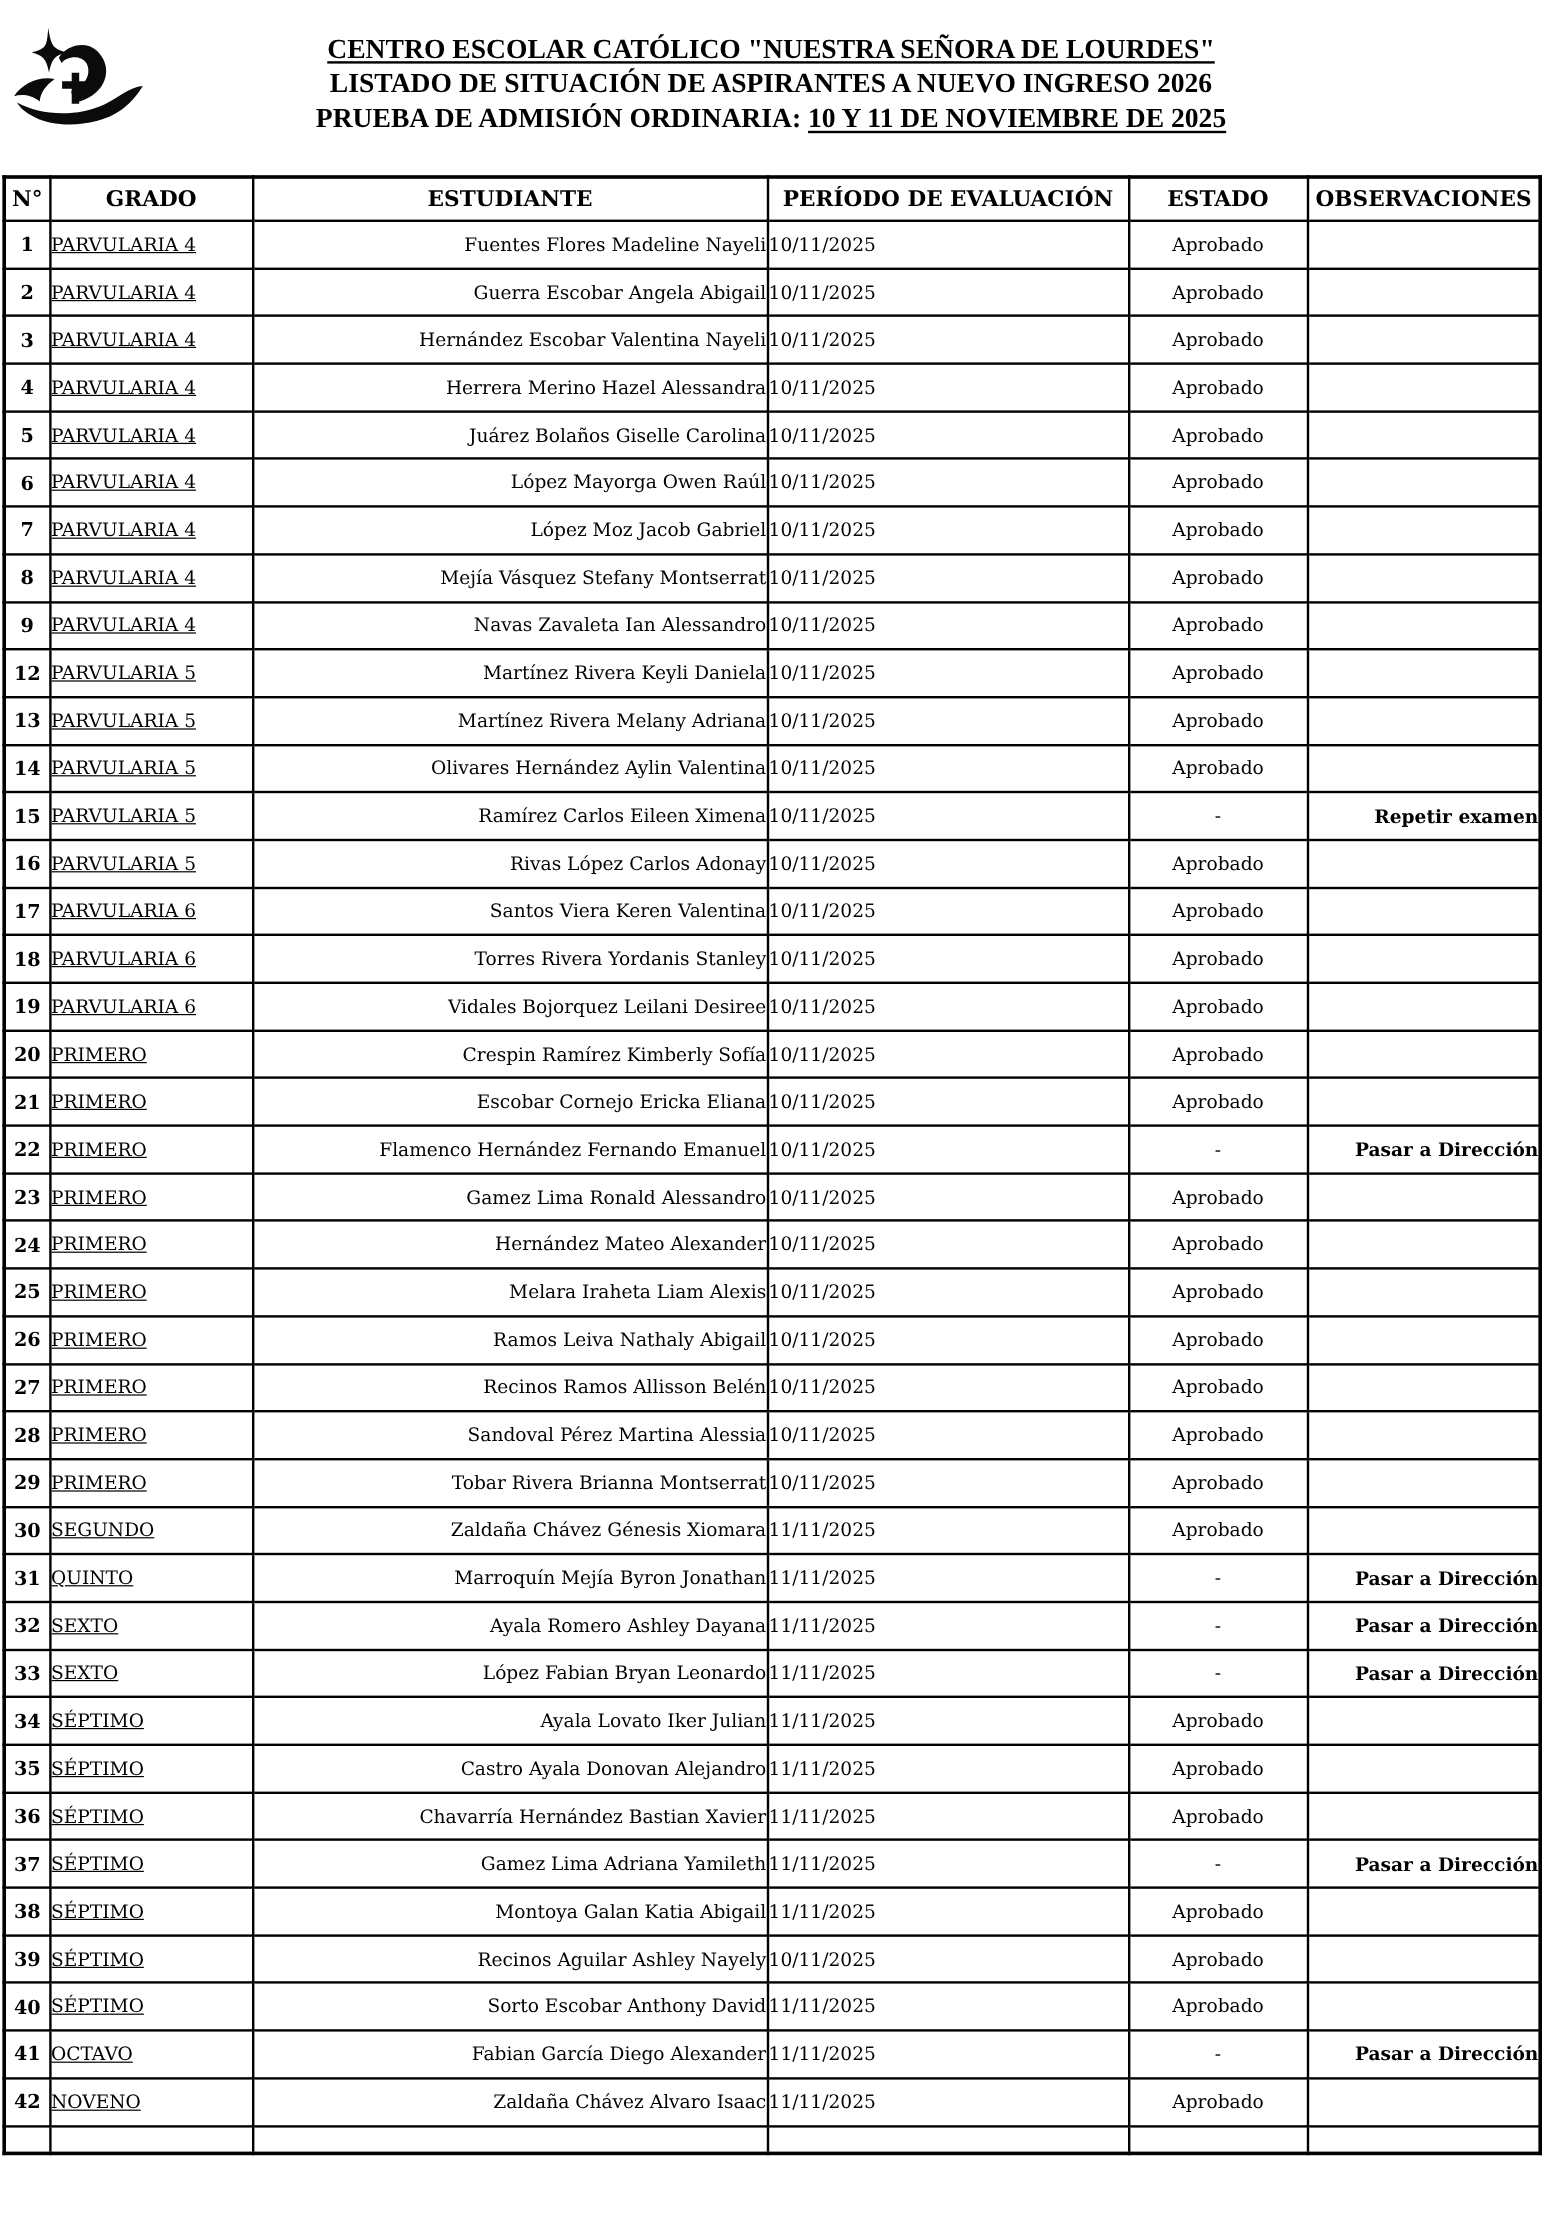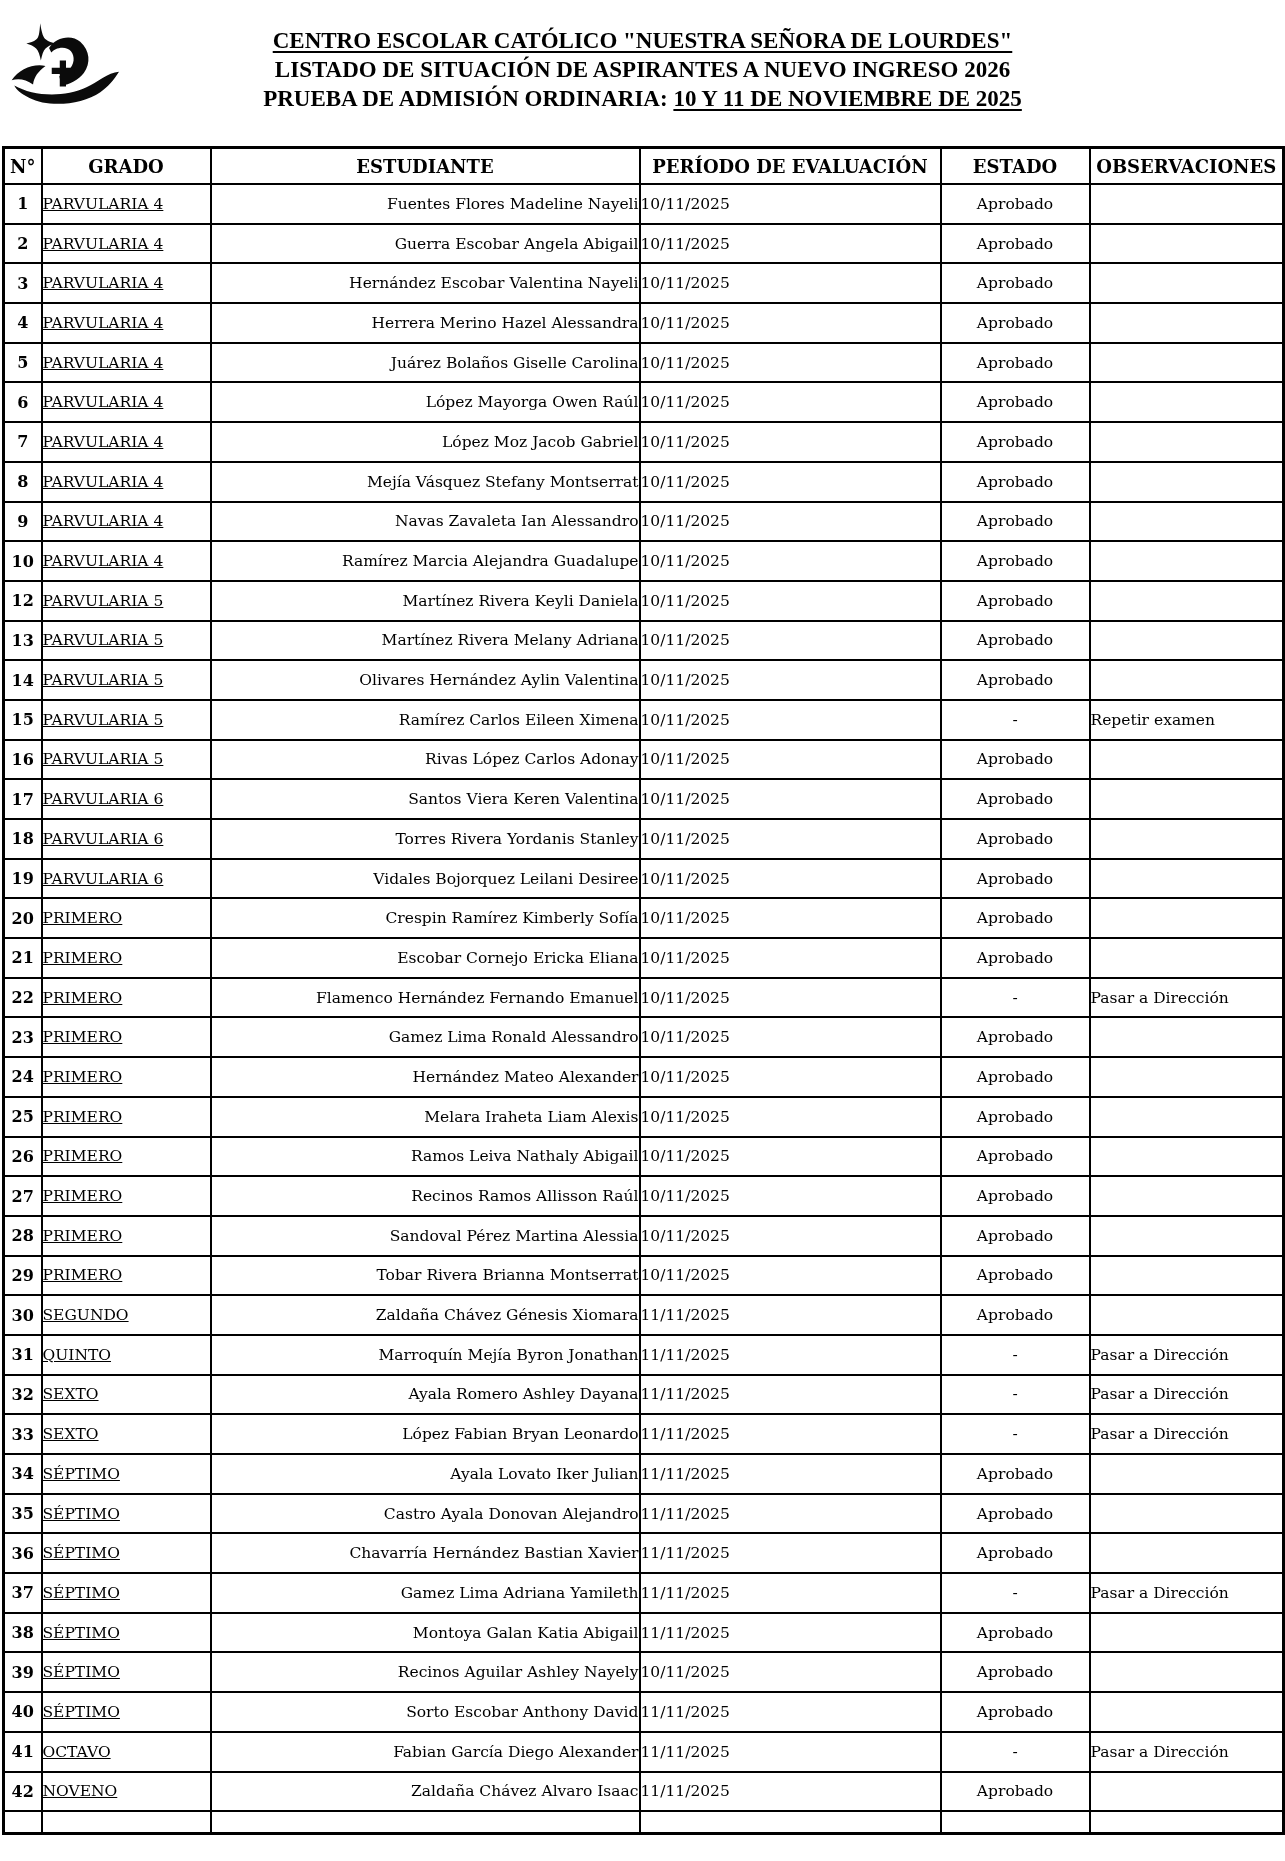--- a/index.html
+++ b/index.html
@@ -49,21 +49,21 @@
     font-size:18px;
     font-weight:bold;
     text-align:center;
   }
   tbody td{height:37.7px;font-size:15.5px;}
   td.col-num{font-weight:bold;text-align:center;font-size:16px;}
   td.col-grado{text-align:left;padding-left:5px;text-decoration:underline;}
   td.col-est{text-align:right;padding-left:6px;}
   td.col-per{}
   td.col-estado{text-align:center;padding-left:8px;margin-left:48px;}
-  td.col-obs{text-align:left;padding-left:8px;}
+  td.col-obs{text-align:right;padding-left:8px;font-weight:bold;}
   tr.partial td{height:20px;}
 </style>
 </head>
 <body>
 
 <div id="page">
 
   <svg id="logo" viewBox="0 0 130 110" xmlns="http://www.w3.org/2000/svg" aria-hidden="true">
     <g fill="#0b0b0b">
 
@@ -178,28 +178,20 @@
     </tr>
           <tr>
       <td class="col-num">9</td>
       <td class="col-grado">PARVULARIA 4</td>
       <td class="col-est">Navas Zavaleta Ian Alessandro</td>
       <td class="col-per">10/11/2025</td>
       <td class="col-estado">Aprobado</td>
       <td class="col-obs"></td>
     </tr>
           <tr>
-      <td class="col-num">10</td>
-      <td class="col-grado">PARVULARIA 4</td>
-      <td class="col-est">Ramírez Marcia Alejandra Guadalupe</td>
-      <td class="col-per">10/11/2025</td>
-      <td class="col-estado">Aprobado</td>
-      <td class="col-obs"></td>
-    </tr>
-          <tr>
       <td class="col-num">12</td>
       <td class="col-grado">PARVULARIA 5</td>
       <td class="col-est">Martínez Rivera Keyli Daniela</td>
       <td class="col-per">10/11/2025</td>
       <td class="col-estado">Aprobado</td>
       <td class="col-obs"></td>
     </tr>
           <tr>
       <td class="col-num">13</td>
       <td class="col-grado">PARVULARIA 5</td>
@@ -308,21 +300,21 @@
       <td class="col-num">26</td>
       <td class="col-grado">PRIMERO</td>
       <td class="col-est">Ramos Leiva Nathaly Abigail</td>
       <td class="col-per">10/11/2025</td>
       <td class="col-estado">Aprobado</td>
       <td class="col-obs"></td>
     </tr>
           <tr>
       <td class="col-num">27</td>
       <td class="col-grado">PRIMERO</td>
-      <td class="col-est">Recinos Ramos Allisson Raúl</td>
+      <td class="col-est">Recinos Ramos Allisson Belén</td>
       <td class="col-per">10/11/2025</td>
       <td class="col-estado">Aprobado</td>
       <td class="col-obs"></td>
     </tr>
           <tr>
       <td class="col-num">28</td>
       <td class="col-grado">PRIMERO</td>
       <td class="col-est">Sandoval Pérez Martina Alessia</td>
       <td class="col-per">10/11/2025</td>
       <td class="col-estado">Aprobado</td>

